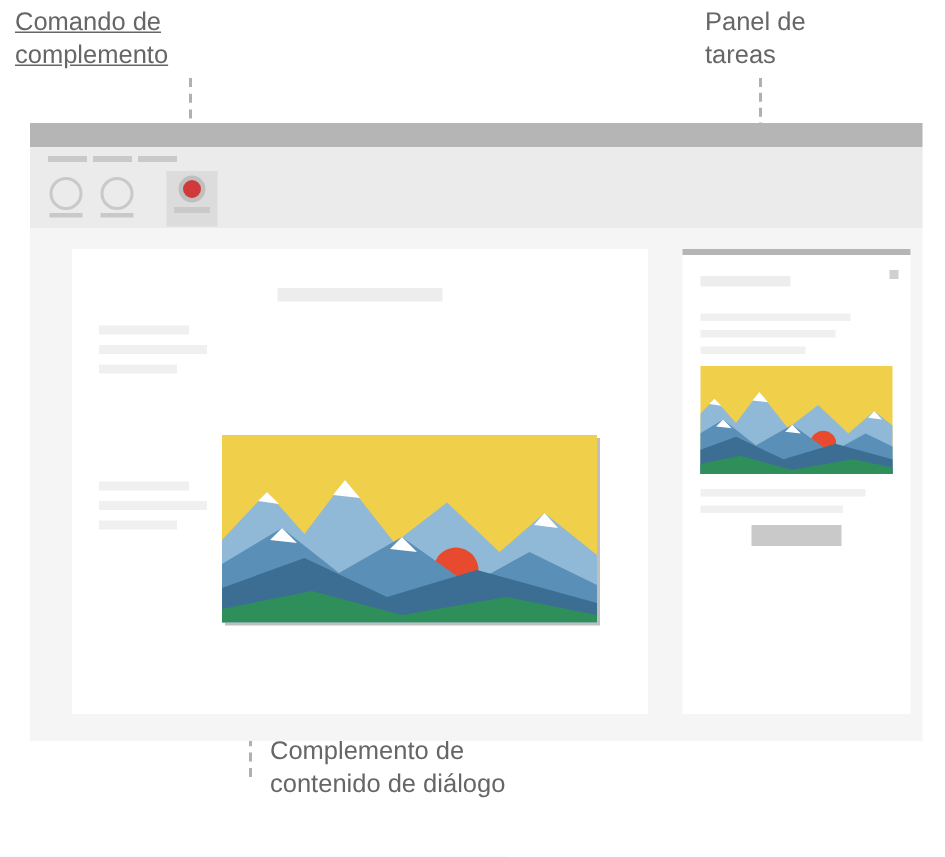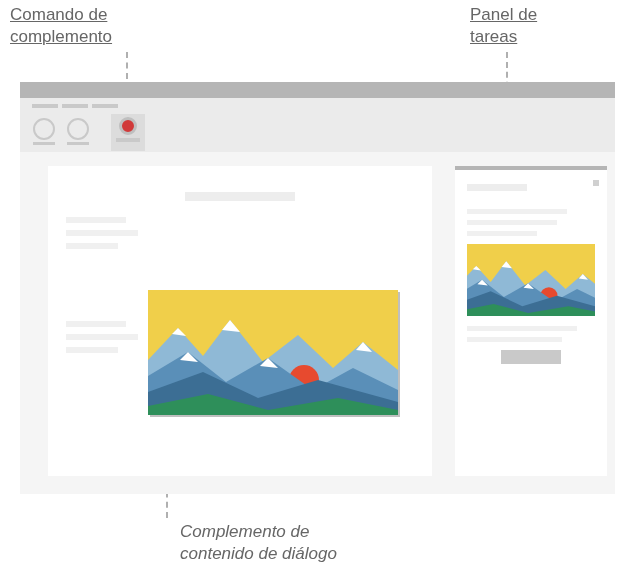--- a/index.html
+++ b/index.html
@@ -137,24 +137,24 @@
     background:#fff;
     border-radius:50%;
   }
 </style>
 </head>
 <body>
 
 <div class="label" style="left:10px; top:4px; white-space:pre-line;text-decoration:underline;">Comando de
 complemento</div>
 
-<div class="label" style="left:470px; top:4px; white-space:pre-line;text-decoration:underline;">Panel de
+<div class="label" style="left:470px; top:4px; white-space:pre-line;">Panel de
 tareas</div>
 
-<div class="label" style="left:180px; top:521px; white-space:pre-line;font-style:italic;">Complemento de
+<div class="label" style="left:180px; top:490px; white-space:pre-line;">Complemento de
 contenido de diálogo</div>
 
 <div class="dash-v" style="left:126px; top:52px; height:48px;"></div>
 
 <div class="dash-v" style="left:506px; top:52px; height:115px;"></div>
 <div class="pointer-dot" style="left:500px; top:166px;"></div>
 
 <div class="dash-v" style="left:166px; top:358px; height:160px;"></div>
 <div class="pointer-dot" style="left:160px; top:350px;"></div>
 

